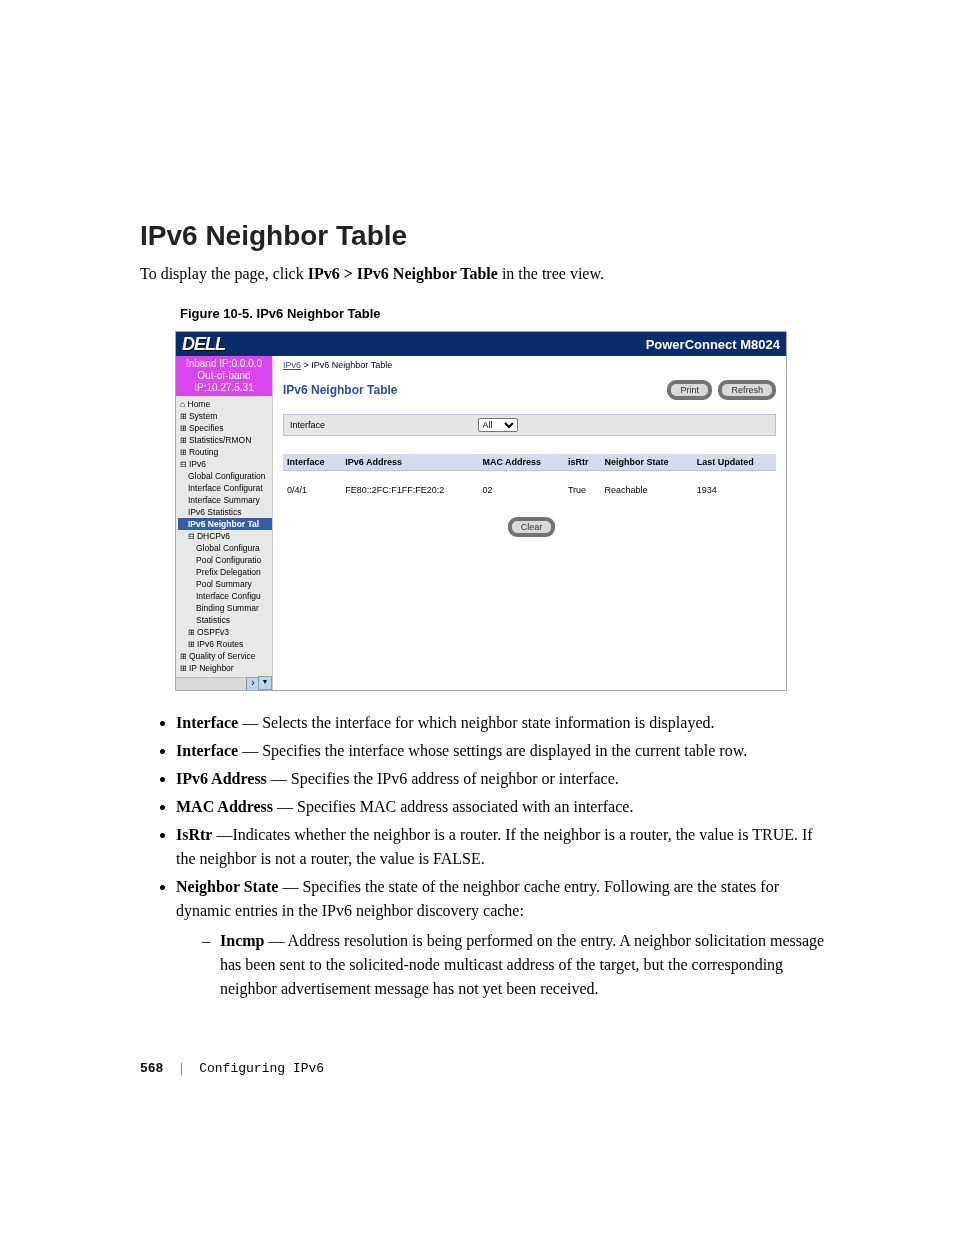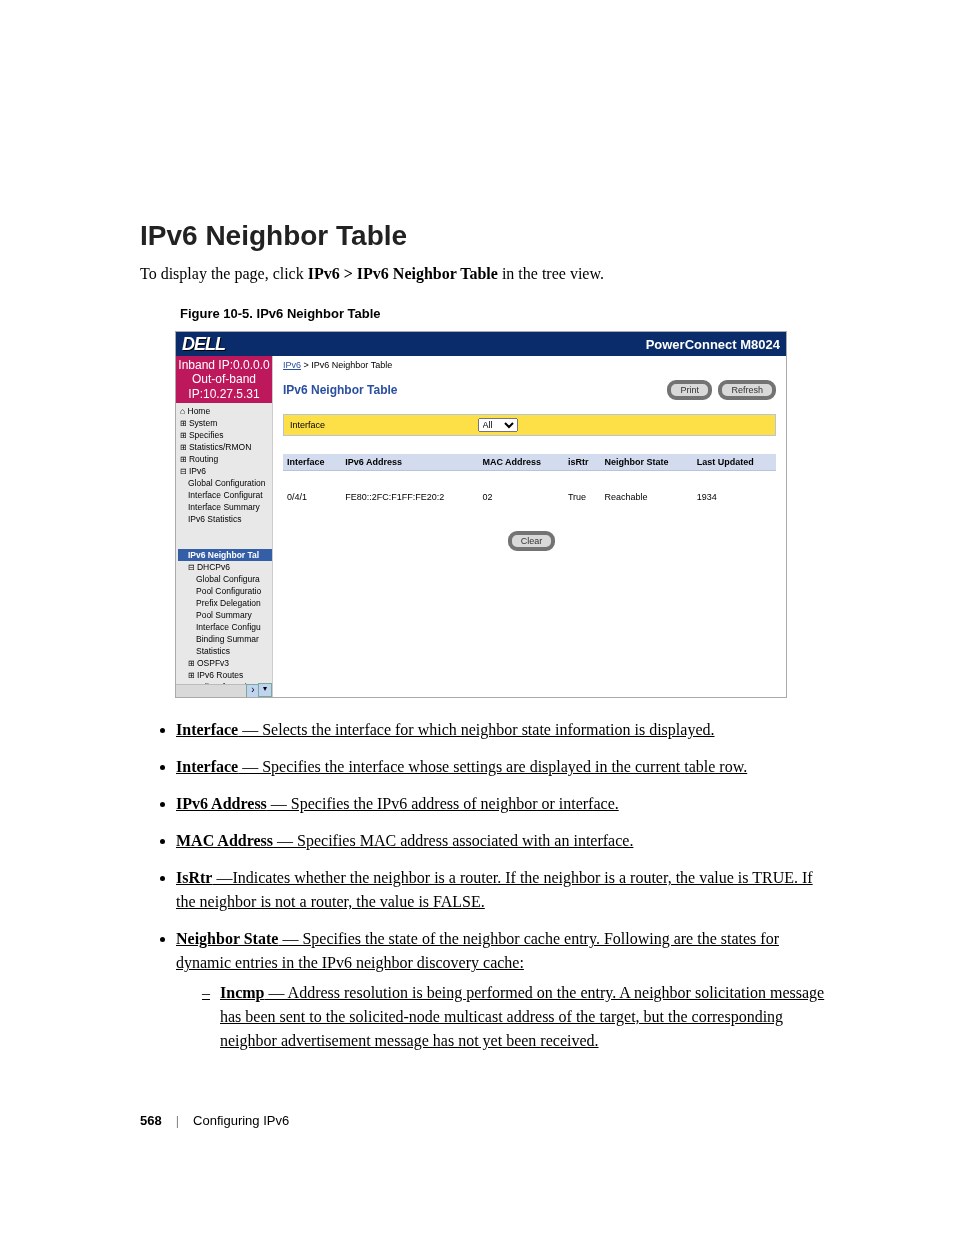--- a/index.html
+++ b/index.html
@@ -78,33 +78,33 @@
   .brandbar .model { font-size: 13px; font-weight: bold; }
   .shot-body { display: flex; min-height: 320px; }
   .nav {
     width: 96px;
     background: #e8e8e8;
     border-right: 1px solid #ccc;
     position: relative;
     font-size: 8.5px;
   }
   .ipbox {
-    background: #be185d;
+    background: #d946ef;
     color: #fff;
     text-align: center;
-    font-size: 12px;
+    font-size: 10px;
     padding: 2px 0;
     line-height: 1.2;
   }
   .tree { padding: 2px 0 2px 2px; overflow: hidden; height: 290px; }
   .tree div { white-space: nowrap; padding: 1px 0; }
   .tree .l0 { padding-left: 2px; }
   .tree .l1 { padding-left: 10px; }
   .tree .l2 { padding-left: 18px; }
-  .tree .sel { background: #345fa7; color: #fff; font-weight: bold; margin-top: 24px; }
+  .tree .sel { background: #345fa7; color: #fff; font-weight: bold; }
   .tree .exp::before { content: "⊞ "; font-size: 8px; }
   .tree .col::before { content: "⊟ "; font-size: 8px; }
   .tree .home::before { content: "⌂ "; }
   .nav-scroll-down {
     position: absolute; right: 0; bottom: 0; width: 12px; height: 12px;
     background: #c0d4ef; border: 1px solid #7a9; font-size: 8px; text-align: center;
   }
   .nav-scroll-right {
     position: absolute; right: 12px; bottom: 0; left: 0; height: 12px;
     background: #d9d9d9; border-top: 1px solid #bbb;
@@ -122,43 +122,43 @@
   }
   .pane-title {
     color: #2a4fa0; font-weight: bold; font-size: 12px;
   }
   .pill {
     display: inline-block; background: #d9d9d9; border: 4px solid #737373;
     border-radius: 9px; padding: 1px 9px; font-size: 9px; color: #333; margin-left: 4px;
     cursor: pointer;
   }
   .filterbar {
-    background: #fde047; border: 1px solid #b8c4dc; padding: 3px 6px;
+    background: #e5e5e5; border: 1px solid #b8c4dc; padding: 3px 6px;
     margin: 14px 0 18px 0;
   }
   .filterbar select { font-size: 9px; width: 40px; }
   .tbl { width: 100%; border-collapse: collapse; font-size: 9px; }
   .tbl th {
     background: #d2dcee; text-align: left; padding: 3px 4px; font-weight: bold;
     border-bottom: 1px solid #b8c4dc;
   }
-  .tbl td { padding: 21px 4px; }
+  .tbl td { padding: 14px 4px; }
   .clear-row { text-align: center; padding-top: 8px; }
 
   
   ul.doc { margin: 4px 0 0 36px; padding: 0; }
-  ul.doc > li { font-size: 16px; line-height: 1.5; margin: 13px 0; text-decoration: underline; }
+  ul.doc > li { font-size: 16px; line-height: 1.5; margin: 4px 0; }
   ul.doc .term { font-weight: bold; }
   ul.sub { list-style: none; margin: 6px 0 0 26px; padding: 0; }
   ul.sub > li::before { content: "–"; margin-right: 10px; }
   ul.sub > li { font-size: 16px; line-height: 1.5; margin: 4px 0; text-indent: -18px; padding-left: 18px; }
 
   .footer {
     margin-top: 60px;
-    font-family: Liberation Sans, sans-serif;
+    font-family: Liberation Mono, monospace;
     font-size: 13px;
     display: flex; align-items: center; gap: 14px;
     padding-left: 0;
   }
   .footer .pg { font-weight: bold; }
   .footer .sep { color: #888; }
 </style>
 </head>
 <body>
 

